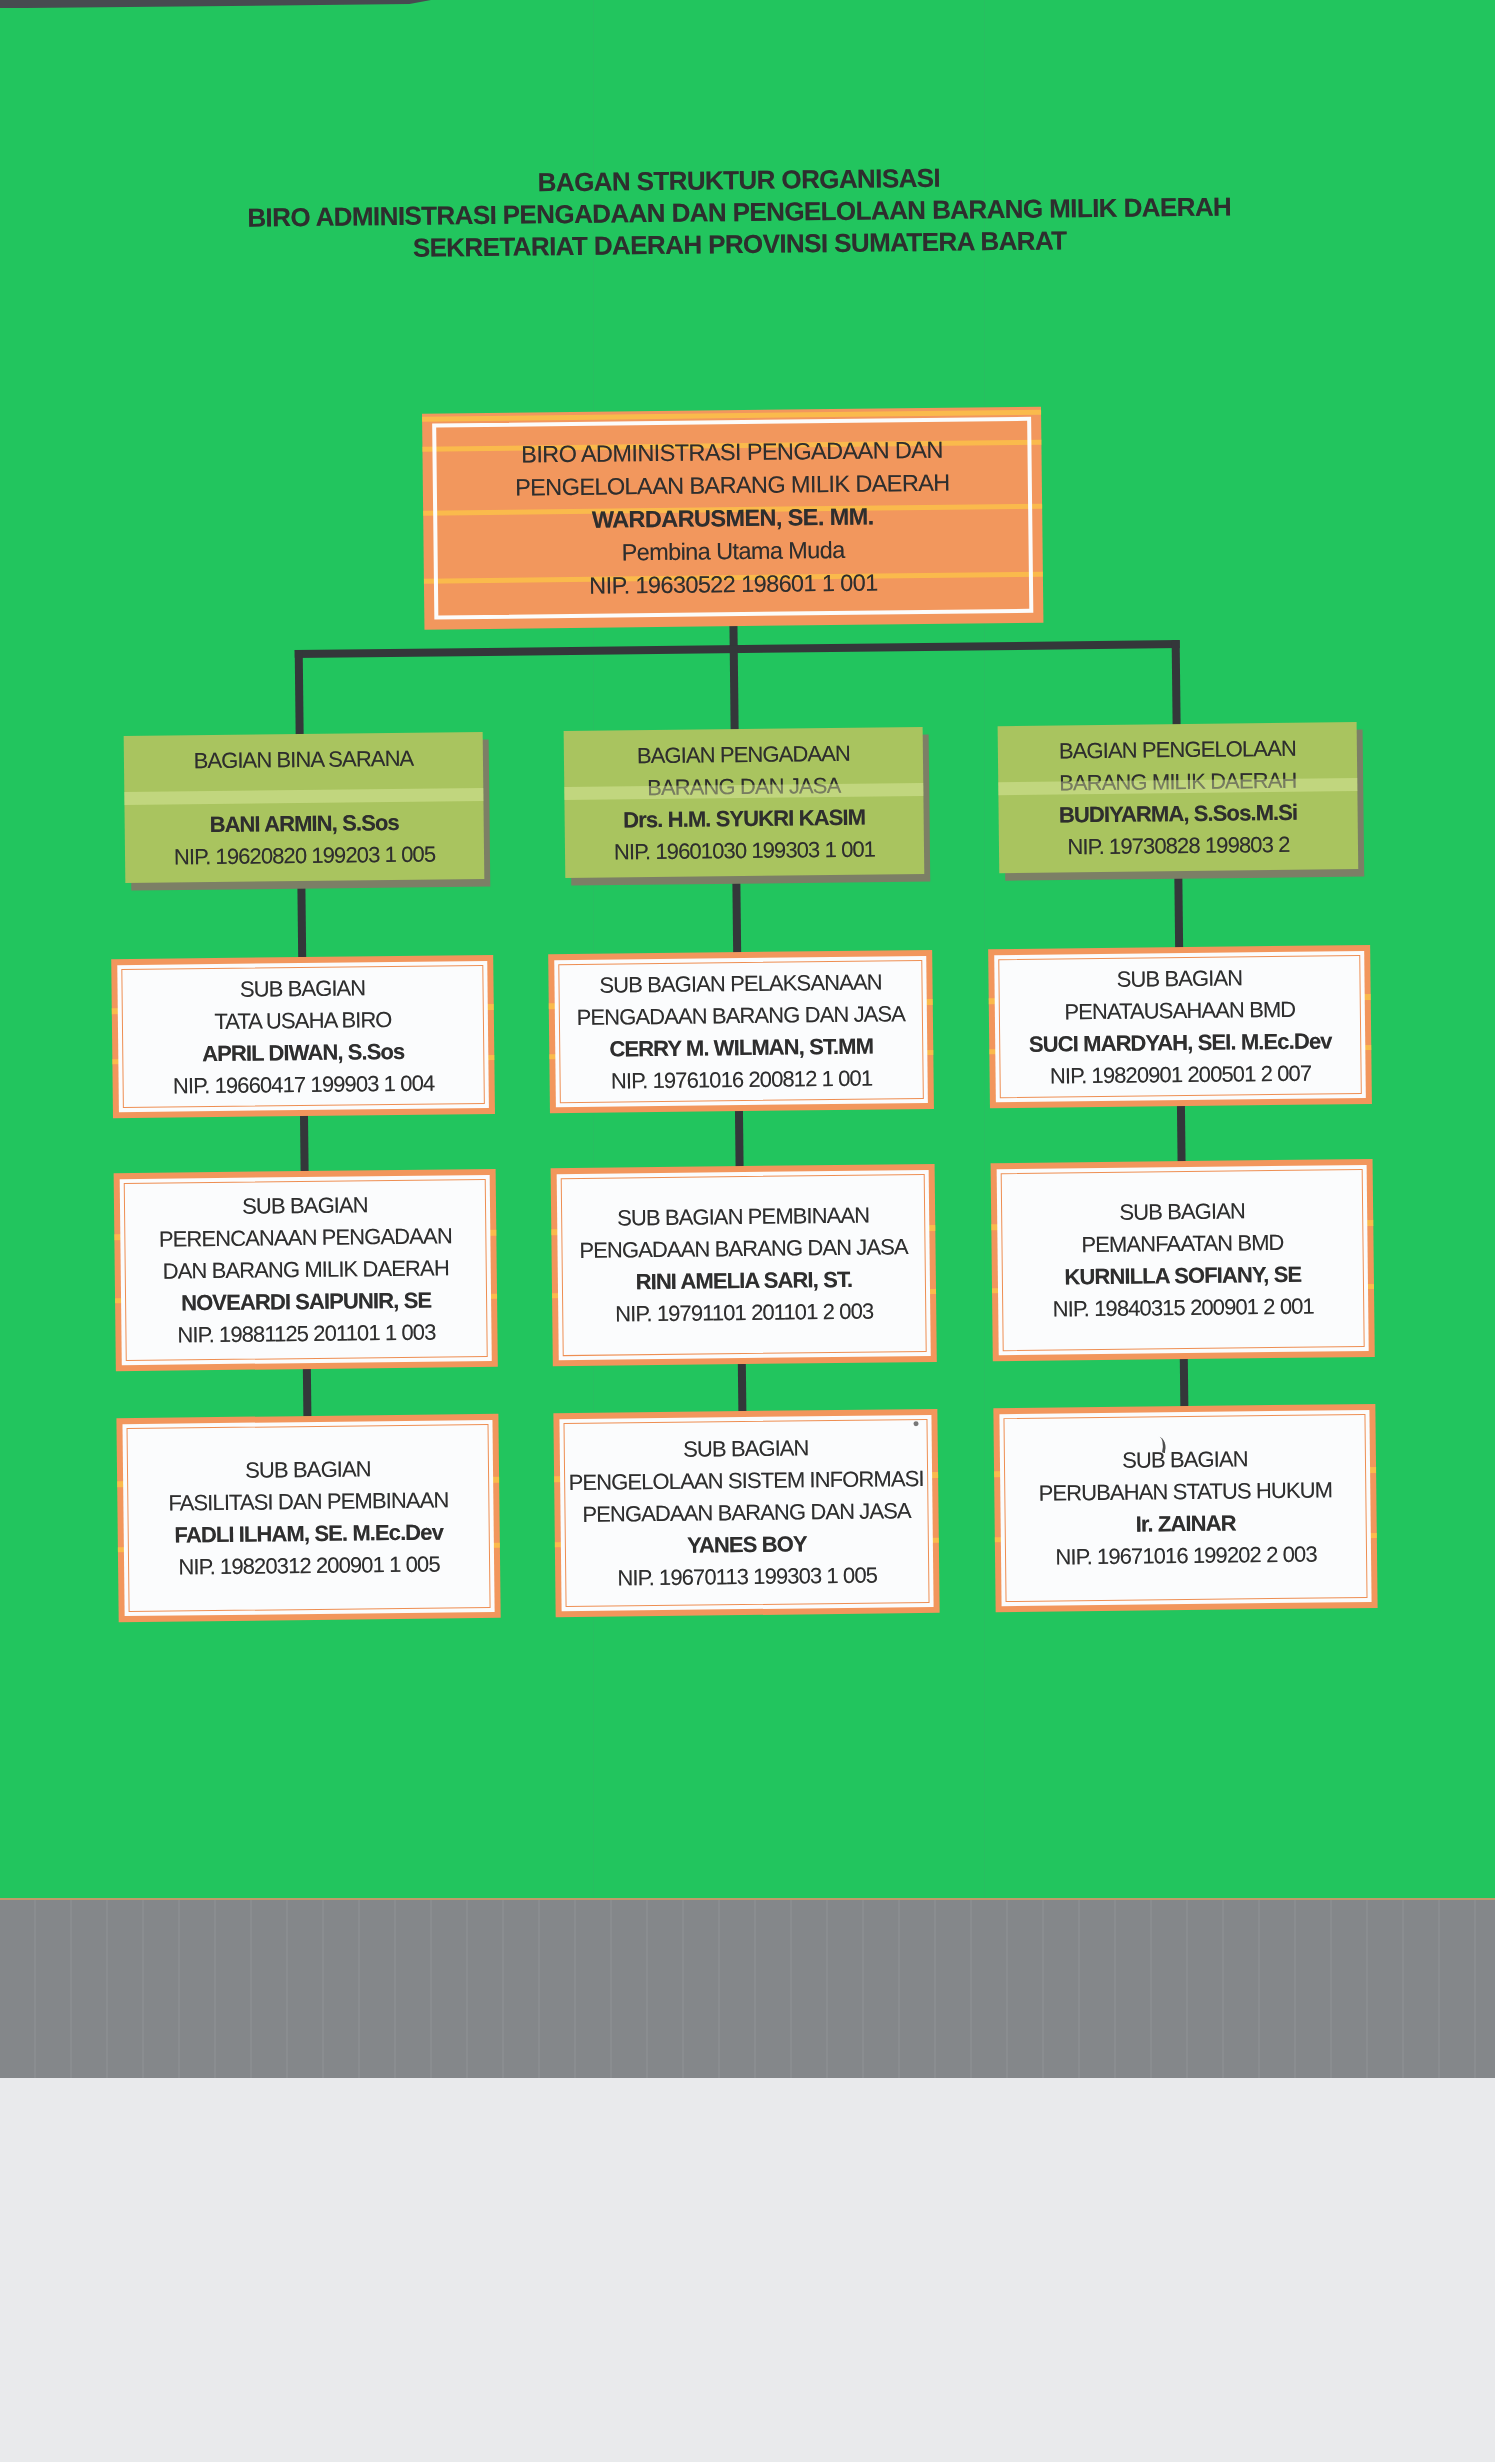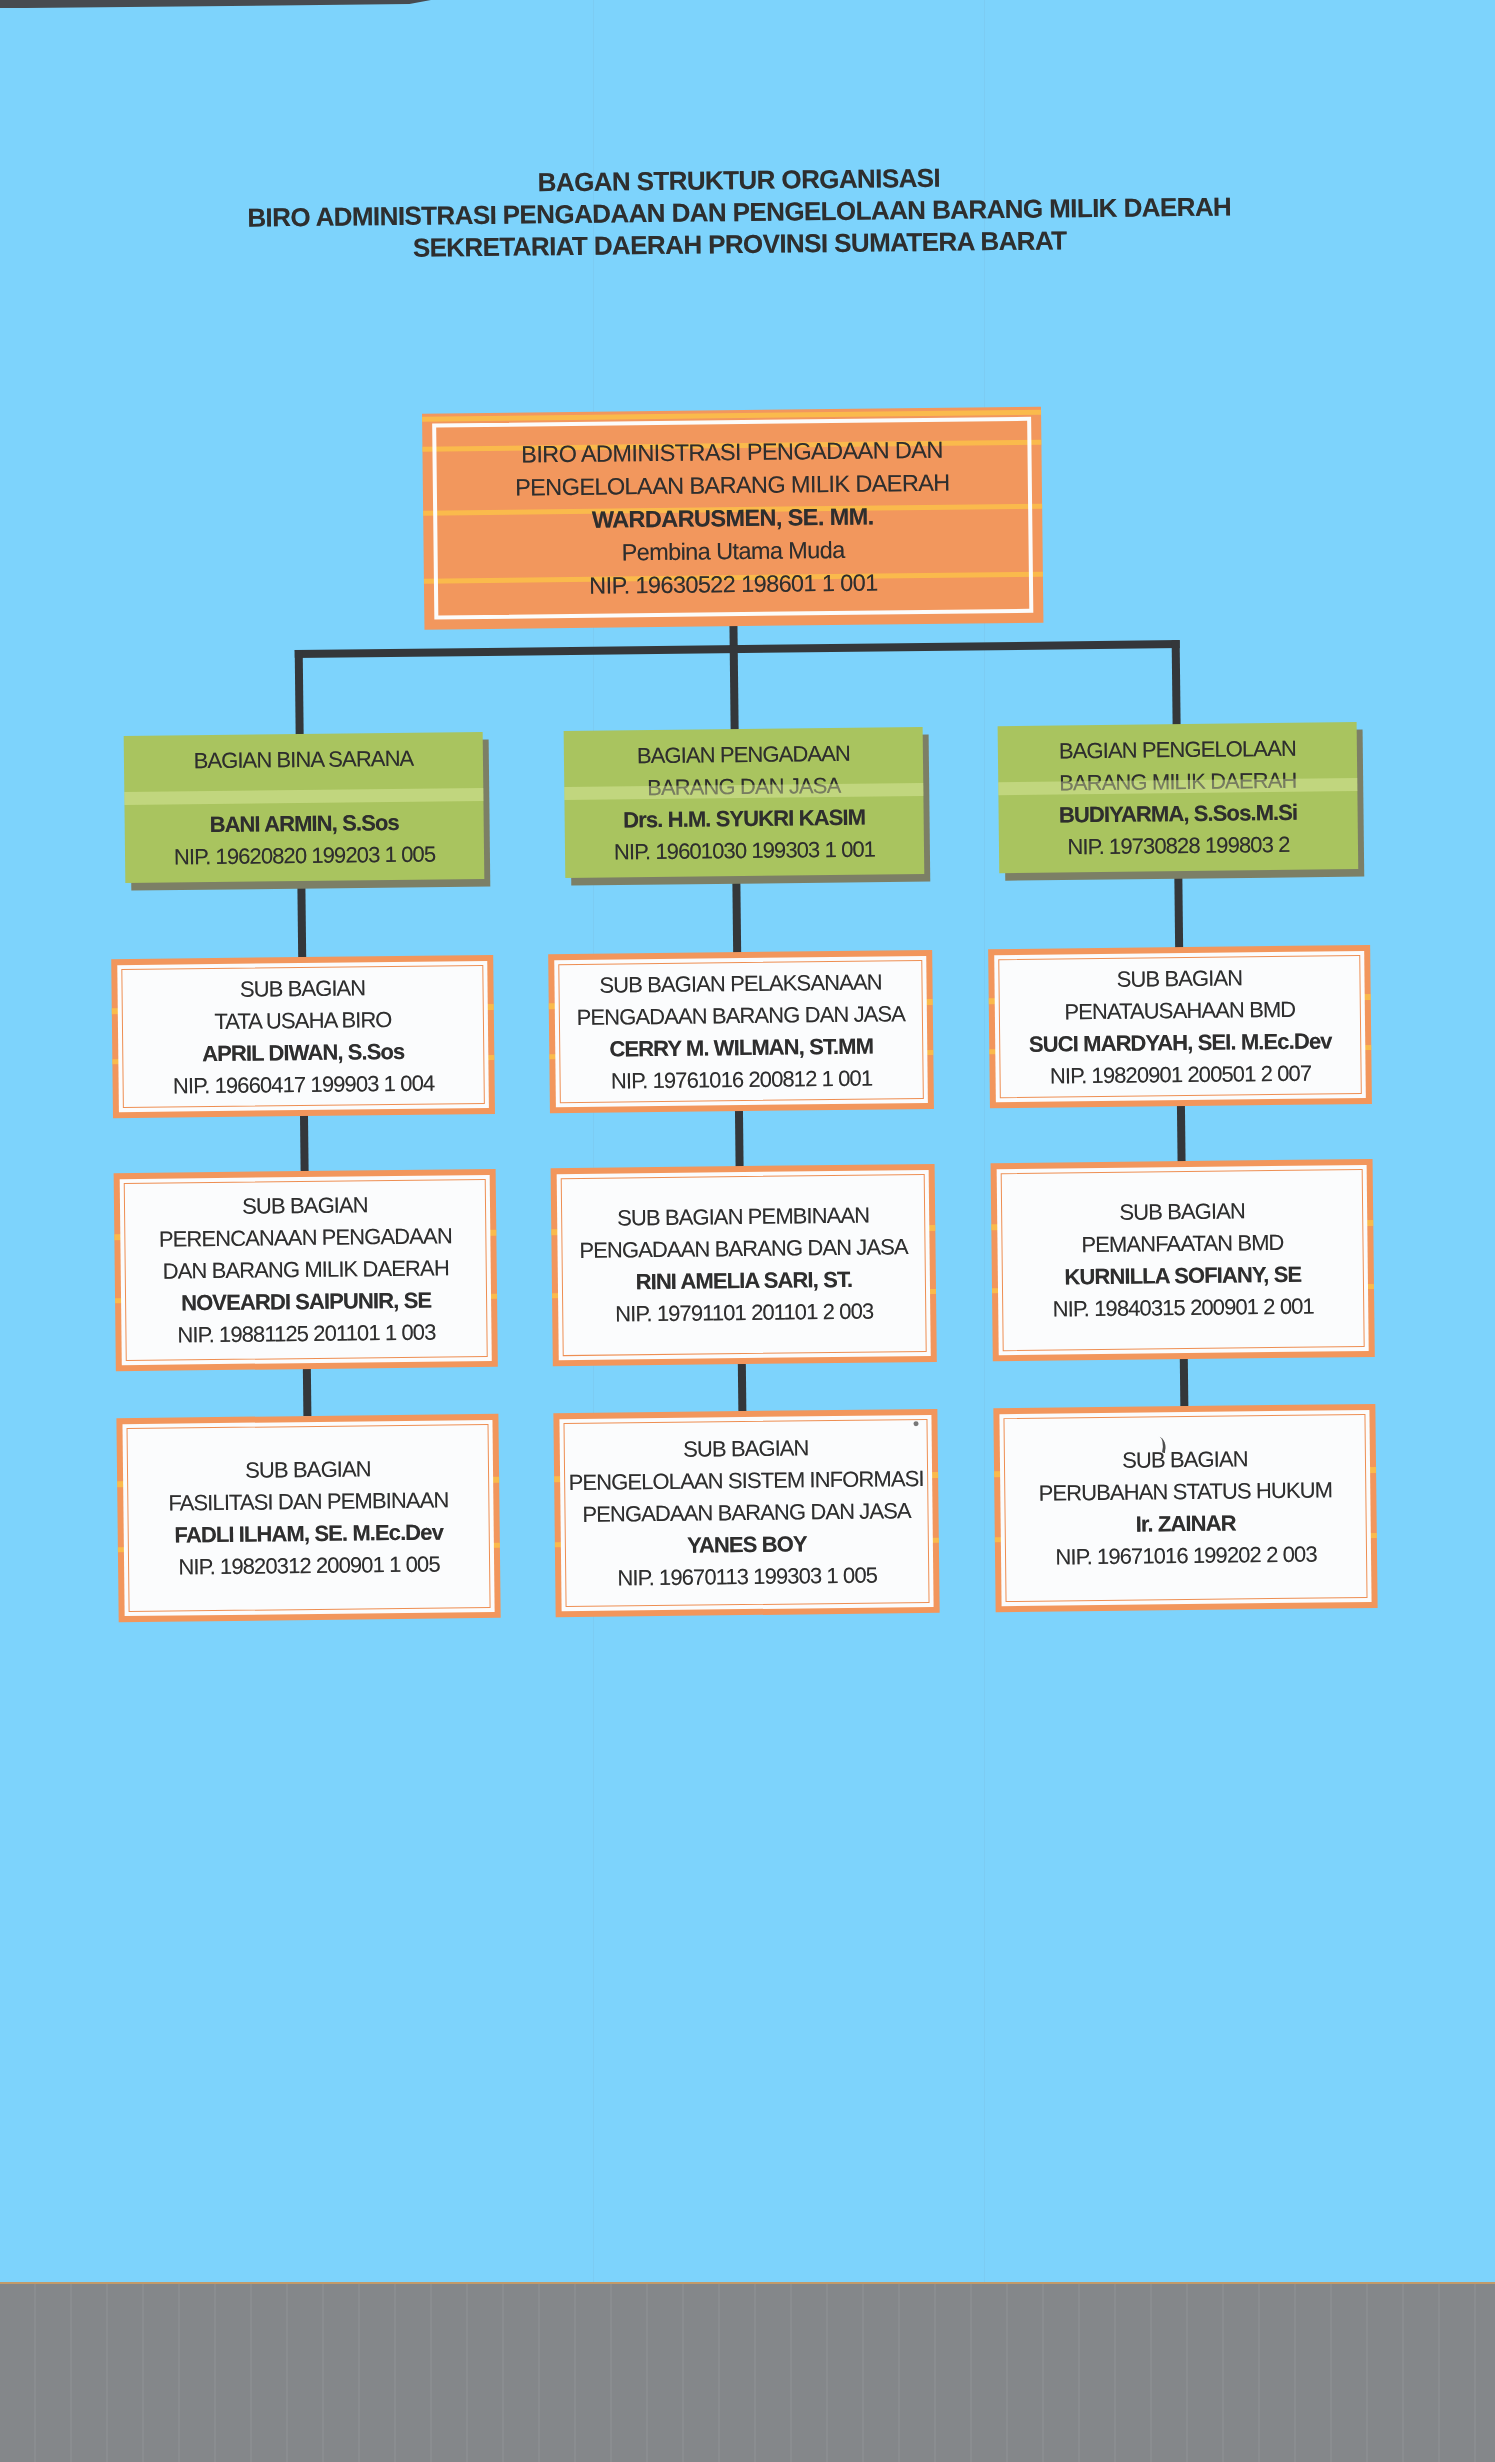--- a/index.html
+++ b/index.html
@@ -1,16 +1,16 @@
 <!DOCTYPE html>
 <html style="font-size:9.4px"><head>
 <meta charset="utf-8">
 <style>
   html,body { margin:0; padding:0; background:#e9eaec; }
-  .page { position:relative; width:1495px; height:2462px; background:#7dd3fc; overflow:hidden;
+  .page { position:relative; width:1495px; height:2078px; background:#22c55e; overflow:hidden;
           font-family:"Liberation Sans", sans-serif; color:#2e2e2e; }
   .fold { position:absolute; top:0; bottom:179px; width:1.2px; background:rgba(110,115,130,.07); }
   .fold-1 { left:593px; } .fold-2 { left:984px; }
   .scan-top { position:absolute; left:0; top:0; width:431px; height:8.2px; background:#474b50;
               clip-path:polygon(0 0,100% 0,95% 50%,0 100%); }
   .gray-band { position:absolute; left:0; bottom:0; width:100%; height:178px;
                background:repeating-linear-gradient(90deg,#84878a 0 34px,#8a8d90 34px 36px);
                border-top:2.3px solid #c29a6a; }
   .content { position:absolute; inset:0; transform:rotate(-0.65deg); transform-origin:748px 938px; }
 

